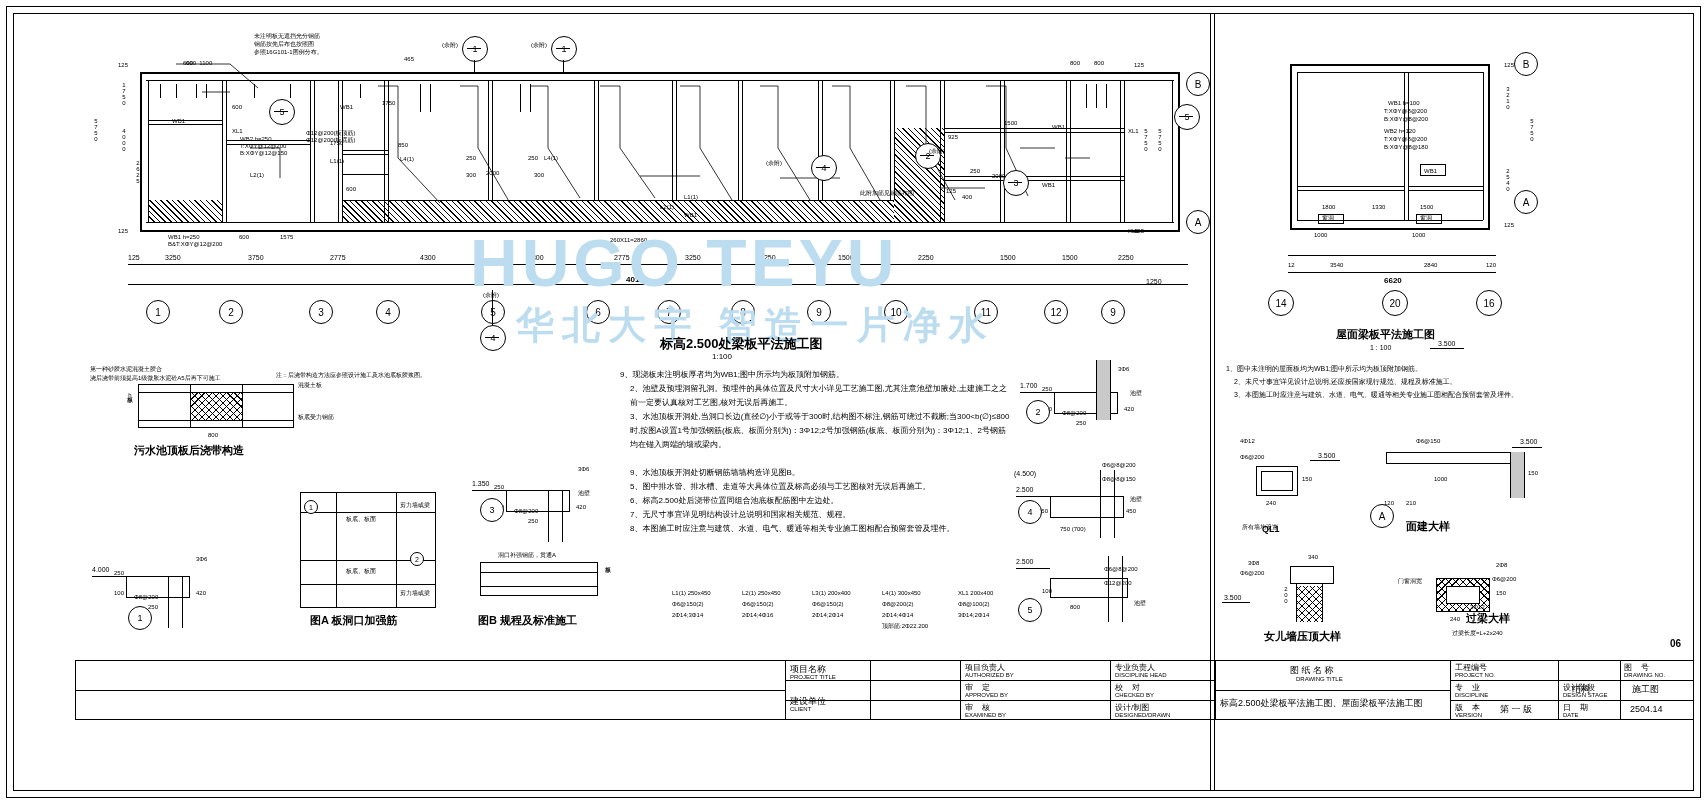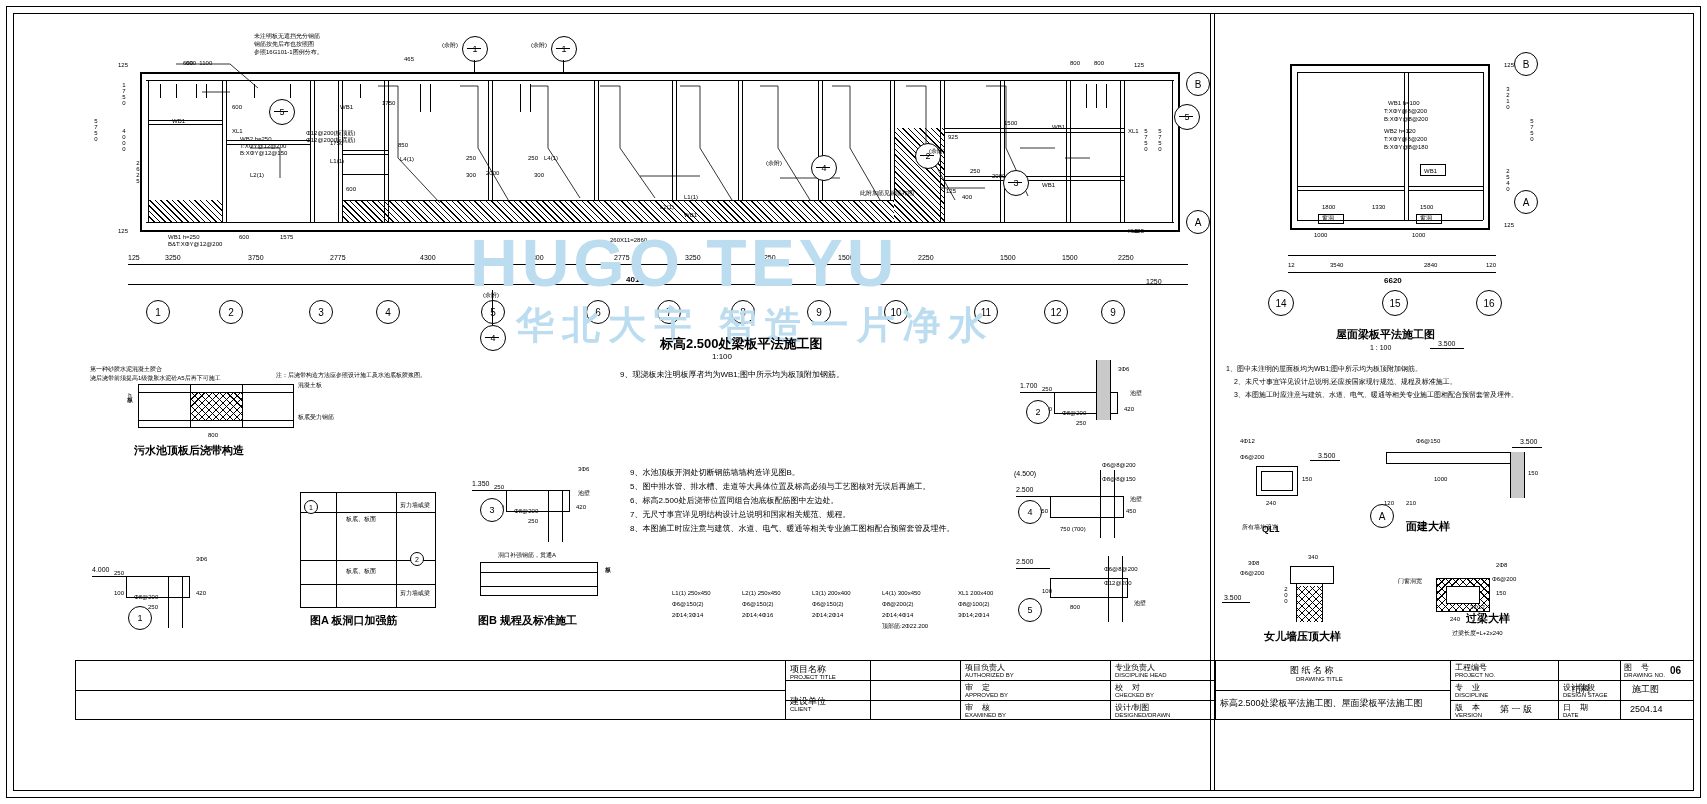--- a/index.html
+++ b/index.html
@@ -294,20 +294,22 @@
 
   <div class="wm" style="left:470px;top:225px;font-size:66px;letter-spacing:4px;">HUGO TEYU</div>
   <div class="wm" style="left:516px;top:300px;font-size:38px;letter-spacing:8px;">华北大宇  智造一片净水</div>
 
   <div class="txt t13 bold" style="left:660px;top:336px;">标高2.500处梁板平法施工图</div>
   <div class="txt t8" style="left:712px;top:352px;">1:100</div>
 
   <div class="txt t8" style="left:620px;top:368px;width:390px;white-space:normal;line-height:14px;">
     <span>9、现浇板未注明板厚者均为WB1;图中所示均为板顶附加钢筋。</span>
   </div>
+  <div class="txt t8" style="left:630px;top:382px;width:380px;white-space:normal;line-height:14px;">2、池壁及预埋洞留孔洞。预埋件的具体位置及尺寸大小详见工艺施工图,尤其注意池壁加腋处,土建施工之之前一定要认真核对工艺图,核对无误后再施工。</div>
+  <div class="txt t8" style="left:630px;top:410px;width:380px;white-space:normal;line-height:14px;">3、水池顶板开洞处,当洞口长边(直径∅)小于或等于300时,结构图不标注,钢筋可绕过不截断;当300&lt;b(∅)≤800时,按图A设置1号加强钢筋(板底、板面分别为)：3Φ12;2号加强钢筋(板底、板面分别为)：3Φ12;1、2号钢筋均在锚入两端的墙或梁内。</div>
   <div class="txt t8" style="left:630px;top:466px;width:380px;white-space:normal;line-height:14px;">9、水池顶板开洞处切断钢筋墙墙构造详见图B。</div>
   <div class="txt t8" style="left:630px;top:480px;width:380px;white-space:normal;line-height:14px;">5、图中排水管、排水槽、走道等大具体位置及标高必须与工艺图核对无误后再施工。</div>
   <div class="txt t8" style="left:630px;top:494px;width:380px;white-space:normal;line-height:14px;">6、标高2.500处后浇带位置同组合池底板配筋图中左边处。</div>
   <div class="txt t8" style="left:630px;top:508px;width:380px;white-space:normal;line-height:14px;">7、无尺寸事宜详见明结构设计总说明和国家相关规范、规程。</div>
   <div class="txt t8" style="left:630px;top:522px;width:380px;white-space:normal;line-height:14px;">8、本图施工时应注意与建筑、水道、电气、暖通等相关专业施工图相配合预留套管及埋件。</div>
   <div class="txt t8" style="left:620px;top:368px;"> </div>
 
   <div class="txt t6" style="left:90px;top:366px;">第一种砂胶水泥混凝土胶合</div>
   <div class="txt t6" style="left:90px;top:375px;">浇后浇带前须提高1级微胀水泥砼A5后再下可施工</div>
   <div class="bd" style="left:138px;top:384px;width:156px;height:44px;"></div>
@@ -488,21 +490,21 @@
   <div class="circ big" style="left:1514px;top:52px;width:22px;height:22px;">
       <span>B</span>
     </div>
   <div class="circ big" style="left:1514px;top:190px;width:22px;height:22px;">
       <span>A</span>
     </div>
   <div class="circ big" style="left:1268px;top:290px;width:24px;height:24px;text-align:right;">
       <span>14</span>
     </div>
   <div class="circ big" style="left:1382px;top:290px;width:24px;height:24px;">
-      <span>15</span>
+      <span>20</span>
     </div>
   <div class="circ big" style="left:1476px;top:290px;width:24px;height:24px;">
       <span>16</span>
     </div>
 
   <div class="txt t11 bold" style="left:1336px;top:328px;">屋面梁板平法施工图</div>
   <div class="txt t7" style="left:1370px;top:344px;">1 : 100</div>
   <div class="txt t7" style="left:1438px;top:340px;">3.500</div>
   <div class="ln h1" style="left:1430px;top:348px;width:34px;"></div>
 
@@ -604,21 +606,21 @@
   <div class="txt t6" style="left:1455px;top:672px;">PROJECT NO.</div>
   <div class="txt t8" style="left:1455px;top:683px;">专    业</div>
   <div class="txt t6" style="left:1455px;top:692px;">DISCIPLINE</div>
   <div class="txt t9" style="left:1572px;top:684px;">结构</div>
   <div class="txt t8" style="left:1455px;top:703px;">版    本</div>
   <div class="txt t6" style="left:1455px;top:712px;">VERSION</div>
   <div class="txt t9" style="left:1500px;top:704px;">第 一 版</div>
 
   <div class="txt t8" style="left:1624px;top:663px;">图    号</div>
   <div class="txt t6" style="left:1624px;top:672px;">DRAWING NO.</div>
-  <div class="txt t10 bold" style="left:1670px;top:665px;">06</div>
+  <div class="txt t10 bold" style="left:1670px;top:638px;">06</div>
   <div class="txt t8" style="left:1563px;top:683px;">设计阶段</div>
   <div class="txt t6" style="left:1563px;top:692px;">DESIGN STAGE</div>
   <div class="txt t9" style="left:1632px;top:684px;">施工图</div>
   <div class="txt t8" style="left:1563px;top:703px;">日    期</div>
   <div class="txt t6" style="left:1563px;top:712px;">DATE</div>
   <div class="txt t9" style="left:1630px;top:704px;">2504.14</div>
 
 </div>
 
 </body></html>

